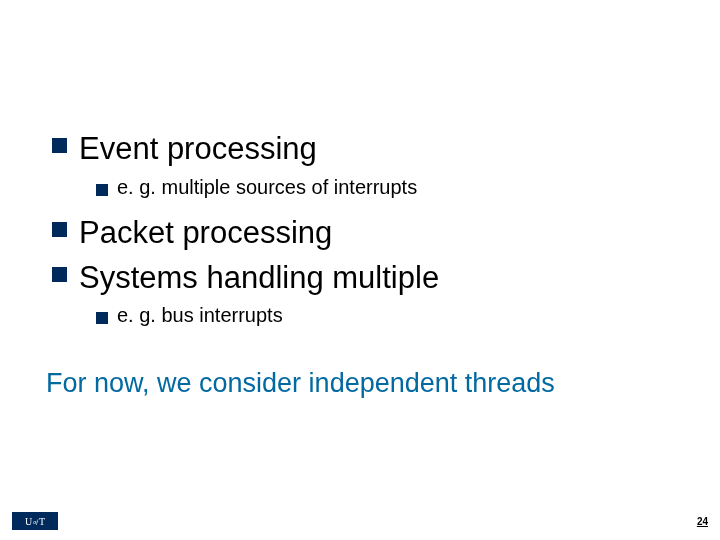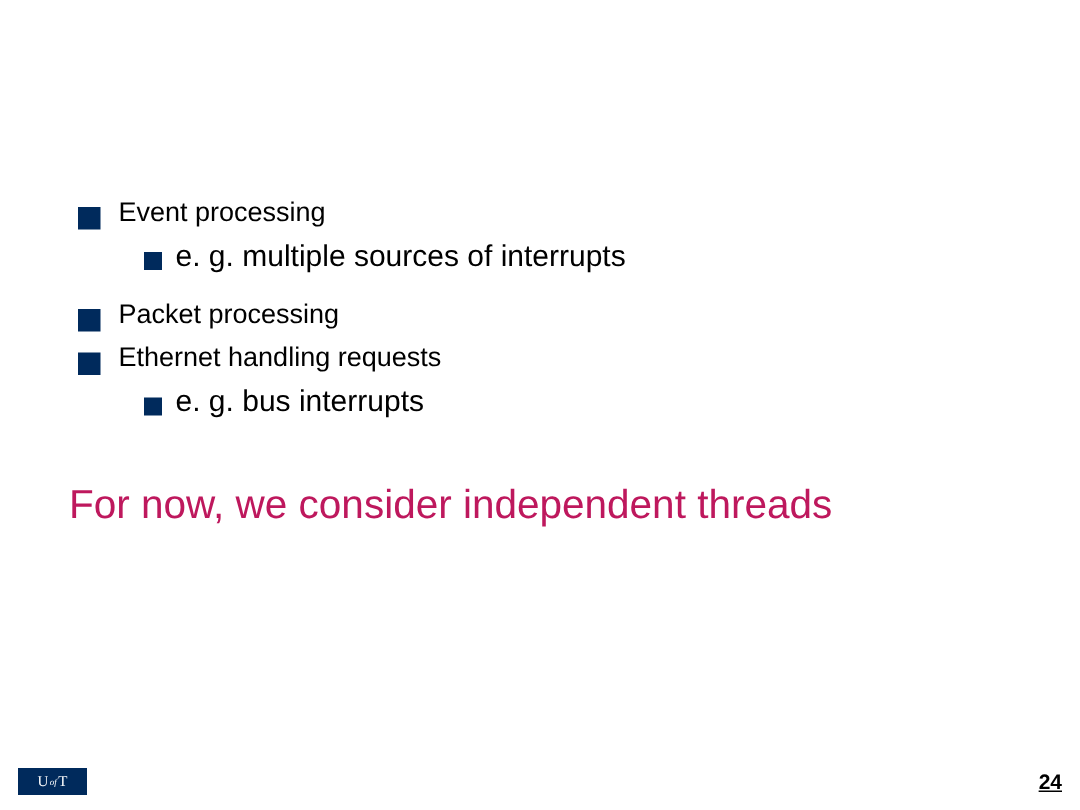--- a/index.html
+++ b/index.html
@@ -1,31 +1,31 @@
 <!DOCTYPE html>
 <html><head>
 <meta charset="utf-8">
 <style>
   * { margin: 0; padding: 0; box-sizing: border-box; }
   html, body { width: 720px; height: 540px; font-family: Arial, Helvetica, sans-serif; background: #fff; color: #000; }
   .slide { position: relative; width: 720px; height: 540px; }
   .content { padding-top: 130px; padding-left: 52px; }
   .level1 { display: flex; align-items: flex-start; margin-bottom: 6px; }
   .level1 .sq { width: 15px; height: 15px; background: #002a5c; margin-top: 8px; margin-right: 12px; flex-shrink: 0; }
-  .level1 .txt { font-size: 18px; line-height: 1.25; }
+  .level1 .txt { font-size: 31px; line-height: 1.25; }
   .level2 { display: flex; align-items: flex-start; margin-left: 44px; margin-bottom: 14px; }
   .level2 .sq { width: 12px; height: 12px; background: #002a5c; margin-top: 9px; margin-right: 9px; flex-shrink: 0; }
   .level2 .tall { width: 7px; height: 21px; background: #002a5c; margin-top: 5px; margin-right: 10px; flex-shrink: 0; }
   .level2 .txt { font-size: 20px; line-height: 1.25; }
-  .closing { margin-top: 40px; margin-left: -6px; font-size: 27px; color: #be185d; }
+  .closing { margin-top: 40px; margin-left: -6px; font-size: 27px; color: #0369a1; }
   .footer { position: absolute; bottom: 10px; left: 12px; right: 12px; display: flex; align-items: center; justify-content: space-between; }
   .logo { width: 46px; height: 18px; background: #002a5c; display: flex; align-items: center; justify-content: center; }
   .logo-inner { color: #fff; font-size: 10px; font-family: "Times New Roman", serif; letter-spacing: 0; }
   .logo-of { font-size: 6px; font-style: italic; vertical-align: 1px; padding: 0 1px; }
-  .pagenum { font-size: 14px; font-weight: bold; text-decoration: underline; }
+  .pagenum { font-size: 10px; font-weight: bold; text-decoration: underline; }
 </style>
 </head>
 <body>
 
 <div class="slide">
   <div class="content">
 
     <div class="level1">
       <div class="sq"></div>
       <div class="txt">Event processing</div>
@@ -35,21 +35,21 @@
       <div class="txt">e. g. multiple sources of interrupts</div>
     </div>
 
     <div class="level1">
       <div class="sq"></div>
       <div class="txt">Packet processing</div>
     </div>
 
     <div class="level1">
       <div class="sq"></div>
-      <div class="txt">Ethernet handling requests</div>
+      <div class="txt">Systems handling multiple</div>
     </div>
     <div class="level2">
       <div class="sq"></div>
       <div class="txt">e. g. bus interrupts</div>
     </div>
 
     <div class="closing">For now, we consider independent threads</div>
   </div>
 
   <div class="footer">

